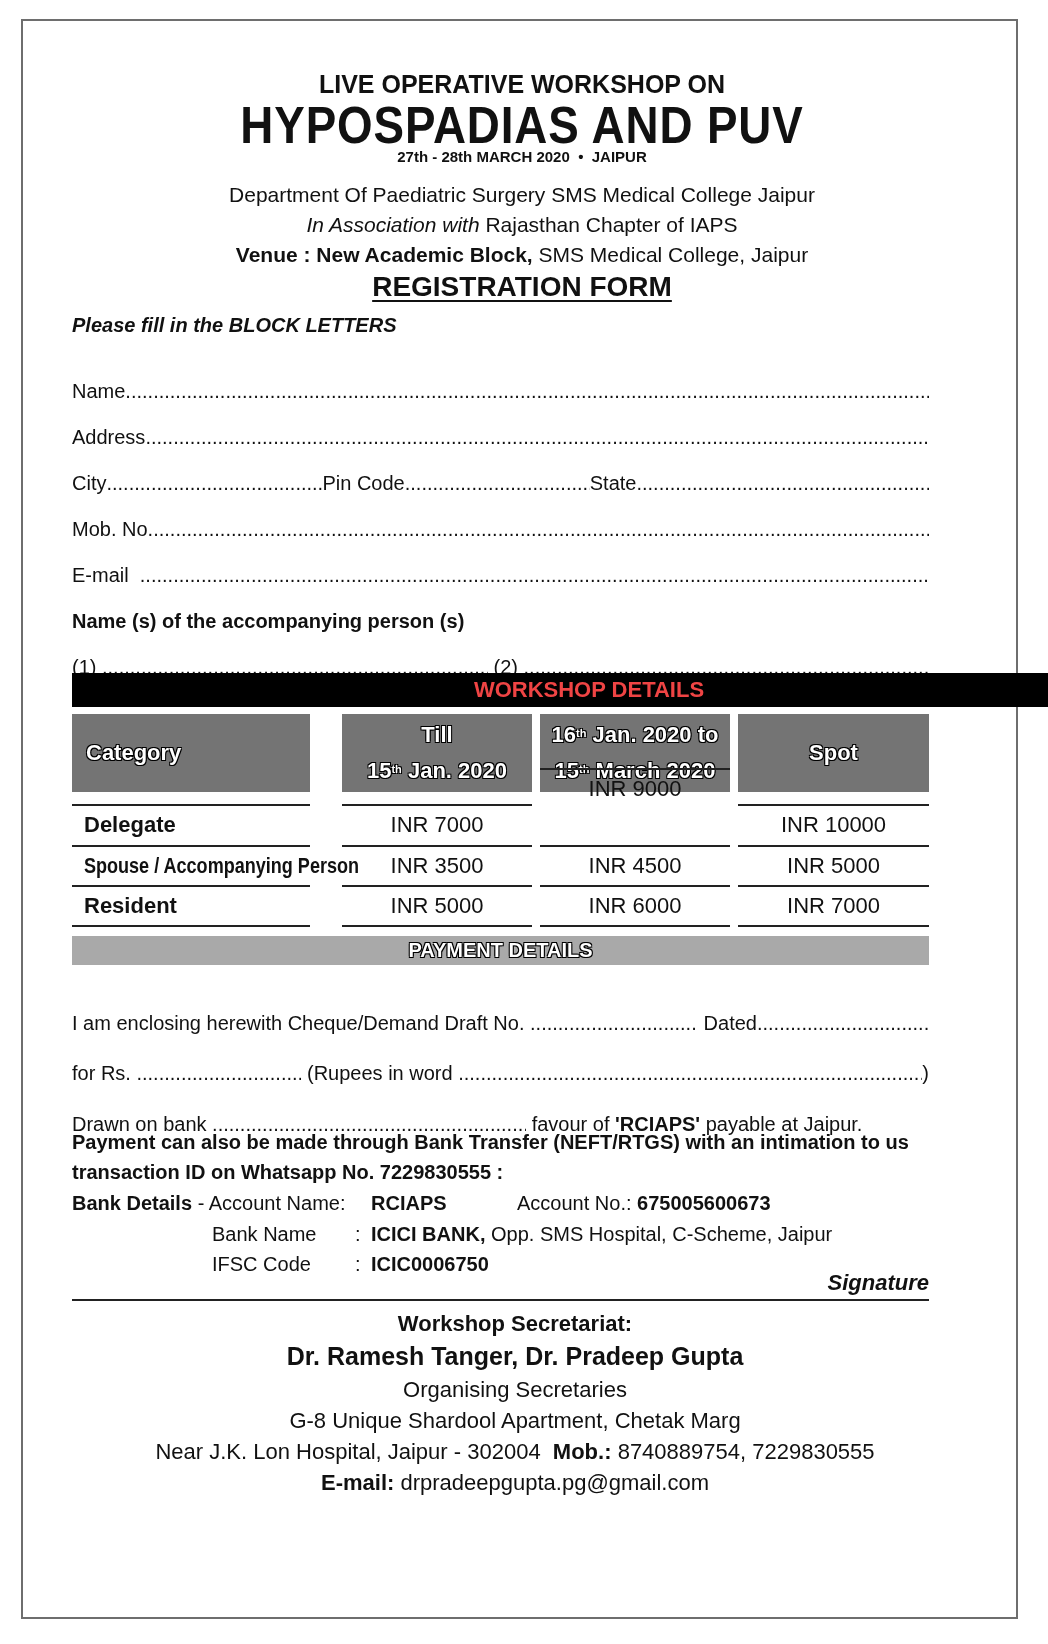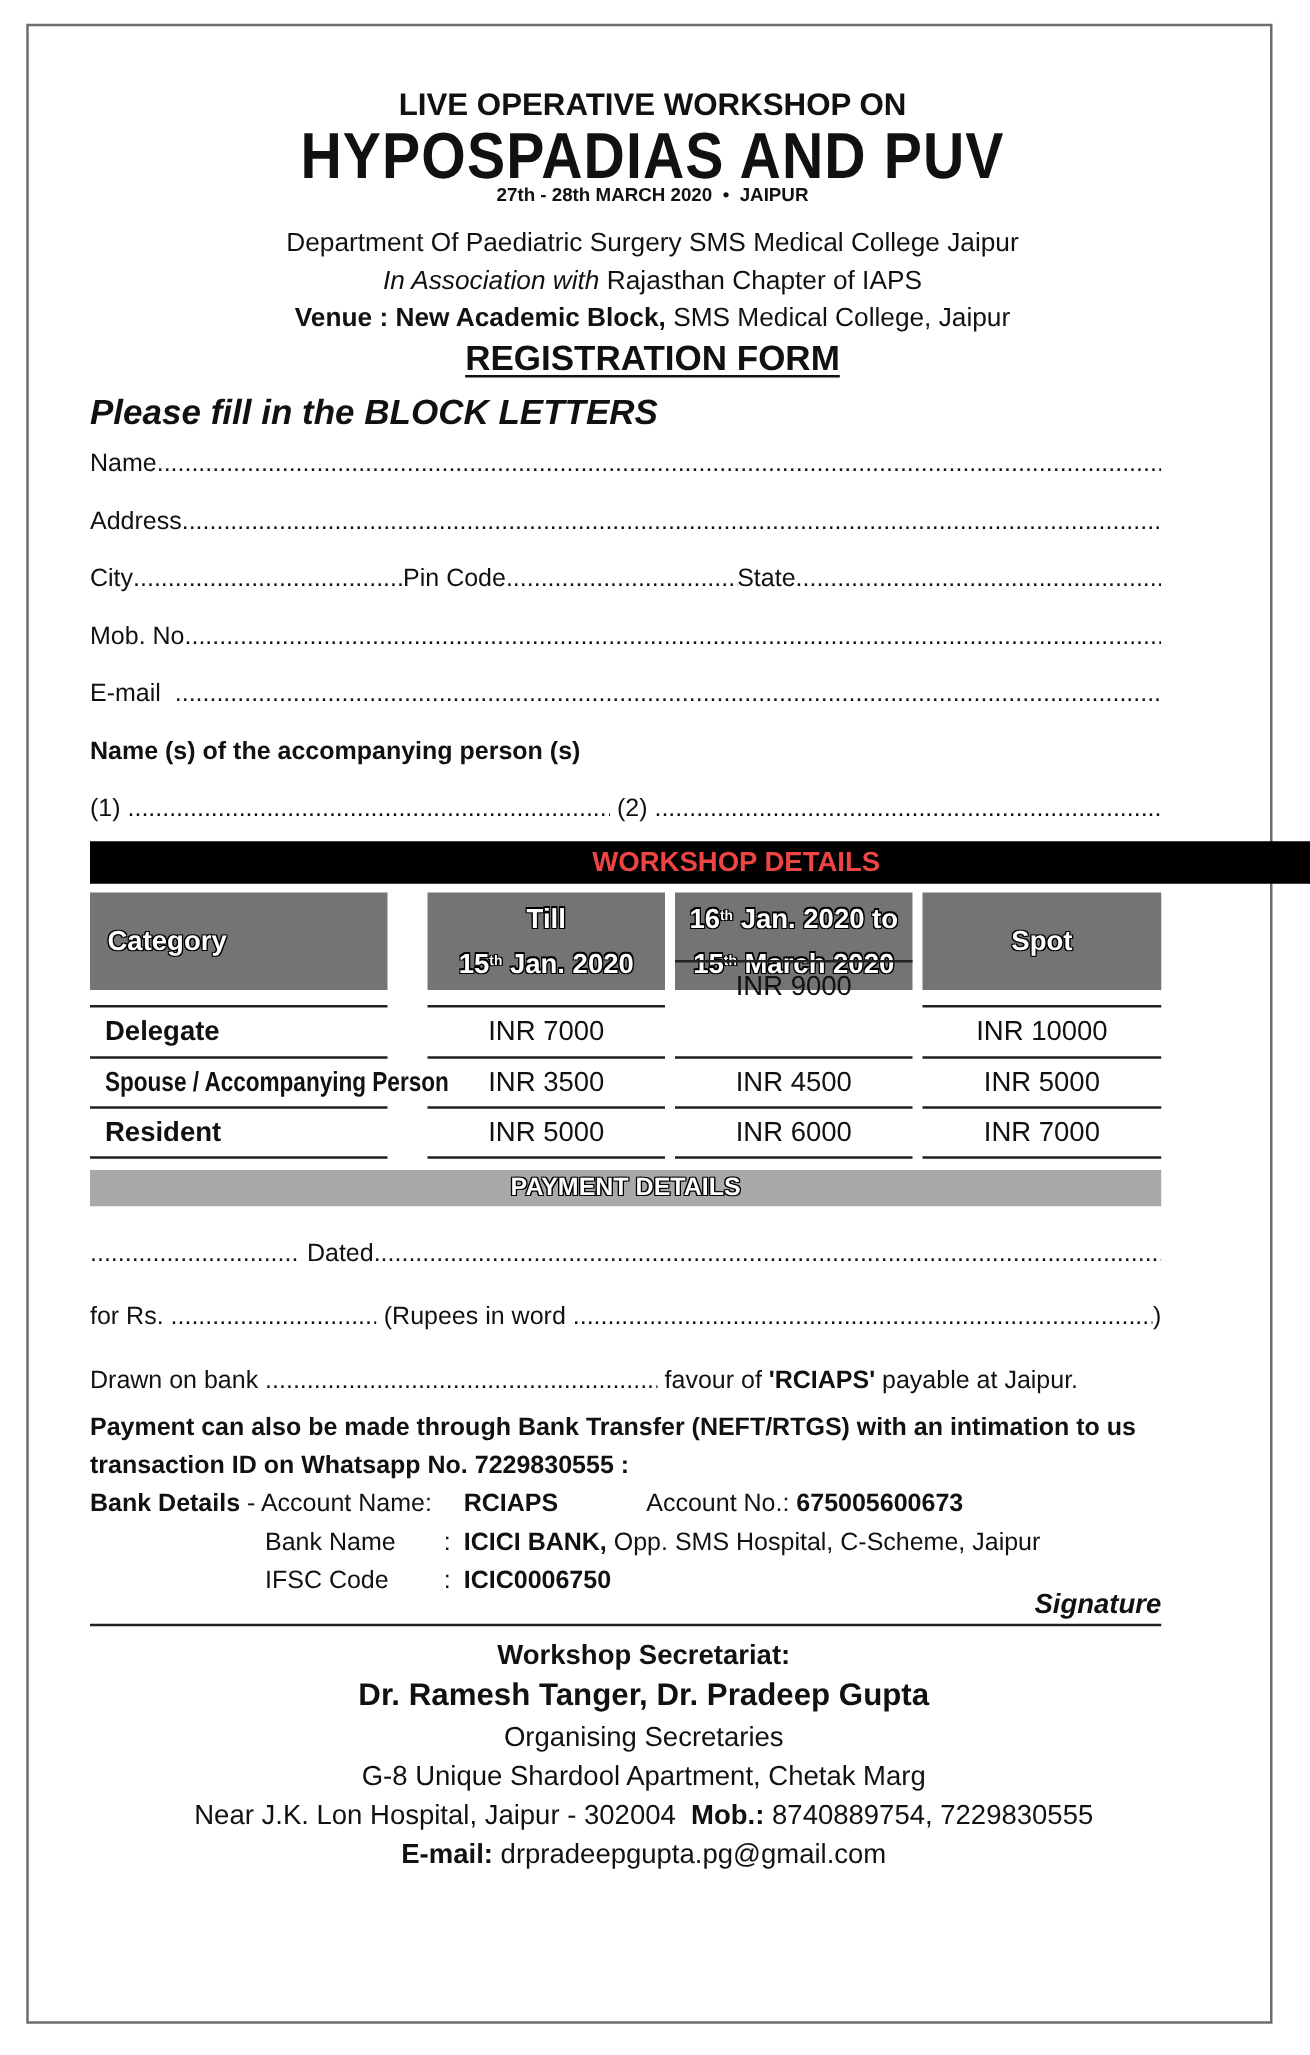--- a/index.html
+++ b/index.html
@@ -8,23 +8,23 @@
   .center { position: absolute; left: 72px; width: 900px; text-align: center; }
   .abs { position: absolute; }
   .t1 { top: 70px; font-size: 25px; font-weight: bold; letter-spacing: 0px; }
   .t2 { top: 96px; font-size: 52px; font-weight: bold; letter-spacing: 1px; transform: scaleX(0.88); line-height: 58px; }
   .t3 { top: 148px; font-size: 15px; font-weight: bold; }
   .t4 { top: 183px; font-size: 21px; }
   .t5 { top: 213px; font-size: 21px; }
   .t6 { top: 243px; font-size: 21px; }
   .t7 { top: 271px; font-size: 28px; font-weight: bold; }
   .t7 span { text-decoration: underline; text-underline-offset: 4px; }
-  .instr { left: 72px; top: 314px; font-size: 28px; font-weight: bold; font-style: italic; }
+  .instr { left: 72px; top: 314px; font-size: 20px; font-weight: bold; font-style: italic; }
   .field { position: absolute; left: 72px; width: 857px; font-size: 20px; display: flex; align-items: baseline; white-space: nowrap; overflow: hidden; }
-  .field .lbl { flex: none; }
+  .field .lbl { flex: none; margin-top: 20px; }
   .dots { flex: 1 1 auto; overflow: hidden; white-space: nowrap; letter-spacing: 0px; }
   .dots::after { content: "........................................................................................................................................................................................................................................................................................................................"; }
   .bold { font-weight: bold; }
   .ital { font-style: italic; }
   .wsbar { position: absolute; left: 72px; top: 673px; width: 1034px; height: 34px; background: #000; color: #ef4444; text-align: center; font-size: 22px; font-weight: bold; line-height: 34px; }
   .th { position: absolute; top: 714px; height: 78px; background: #747474; color: #fff; font-weight: bold; font-size: 22px; display: flex; align-items: center; justify-content: center; text-align: center; line-height: 36px;
         text-shadow: -1px -1px 0 #000, 1px -1px 0 #000, -1px 1px 0 #000, 1px 1px 0 #000; }
   .th.left { justify-content: flex-start; padding-left: 14px; box-sizing: border-box; }
   .c0 { left: 72px; width: 238px; }
   .c1 { left: 342px; width: 190px; }
@@ -140,20 +140,21 @@
 <div class="td c3" style="top:885px">INR 7000</div>
 
 <div class="tdbottom c0"></div>
 <div class="tdbottom c1"></div>
 <div class="tdbottom c2"></div>
 <div class="tdbottom c3"></div>
 
 <div class="paybar">PAYMENT DETAILS</div>
 
 <div class="field" style="top:992px">
+  <span class="lbl" style="white-space:pre">I am enclosing herewith Cheque/Demand Draft No. </span>
   <span class="dots" style="flex:0 0 168px"></span>
   <span class="lbl" style="white-space:pre"> Dated</span>
   <span class="dots"></span>
 </div>
 <div class="field" style="top:1042px">
   <span class="lbl" style="white-space:pre">for Rs. </span>
   <span class="dots" style="flex:0 0 165px"></span>
   <span class="lbl" style="white-space:pre"> (Rupees in word </span>
   <span class="dots"></span>
   <span class="lbl">)</span>

